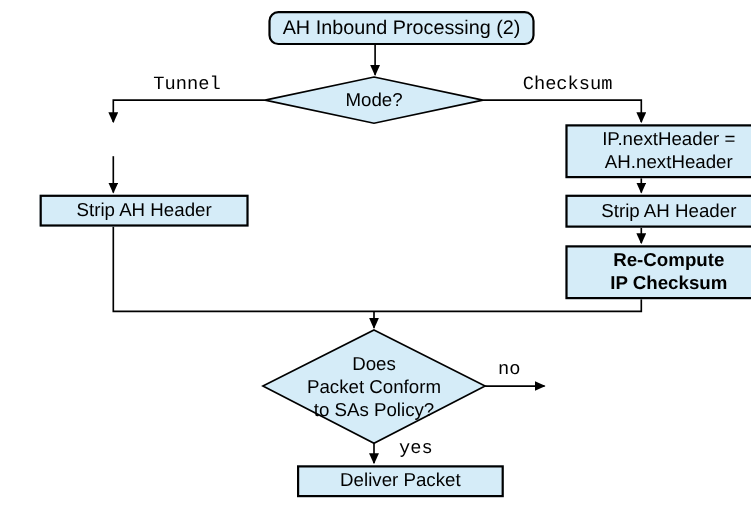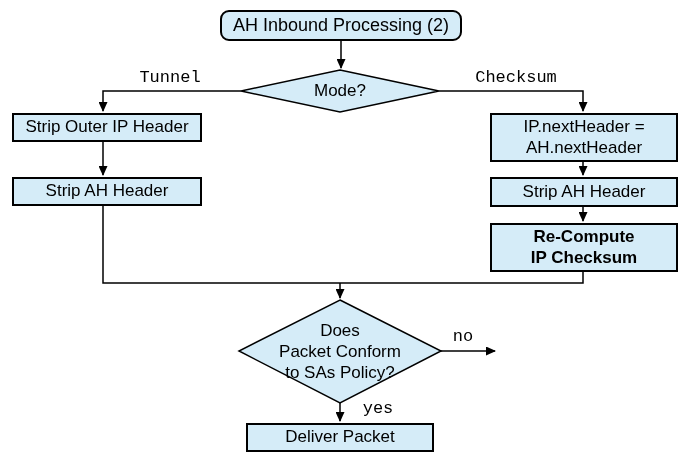--- a/index.html
+++ b/index.html
@@ -42,20 +42,21 @@
     background: var(--node-fill);
     border: 2px solid var(--node-border);
     display: flex;
     align-items: center;
     justify-content: center;
     text-align: center;
     font-size: 17px;
     line-height: 1.22;
     white-space: pre-line;
     color: var(--text);
+    margin-left: 24px;
   }
   .node.rounded {
     border-radius: 9px;
     font-size: 18px;
   }
   .diamond-label {
     position: absolute;
     display: flex;
     align-items: center;
     justify-content: center;
@@ -107,21 +108,20 @@
     <path class="edge" d="M441 351 L495 351" marker-end="url(#arrow)"></path>
 
     <path class="edge" d="M340 403 L340 421" marker-end="url(#arrow)"></path>
 
     <polygon class="diamond" points="340,70 439,91 340,112 241,91"></polygon>
     <polygon class="diamond" points="340,300 441,351 340,403 239,351"></polygon>
   </svg>
 
   <div class="node rounded" style="left:220px; top:10px; width:242px; height:31px;">AH Inbound Processing (2)</div>
 
-  <div class="node" style="left:12px; top:113px; width:190px; height:29px;">Strip Outer IP Header</div>
 
   <div class="node" style="left:12px; top:177px; width:190px; height:29px;">Strip AH Header</div>
 
   <div class="node" style="left:490px; top:113px; width:188px; height:49px;">IP.nextHeader =
 AH.nextHeader</div>
 
   <div class="node" style="left:490px; top:177px; width:188px; height:30px;">Strip AH Header</div>
 
   <div class="node" style="left:490px; top:223px; width:188px; height:49px;font-weight:bold;">Re-Compute
 IP Checksum</div>

